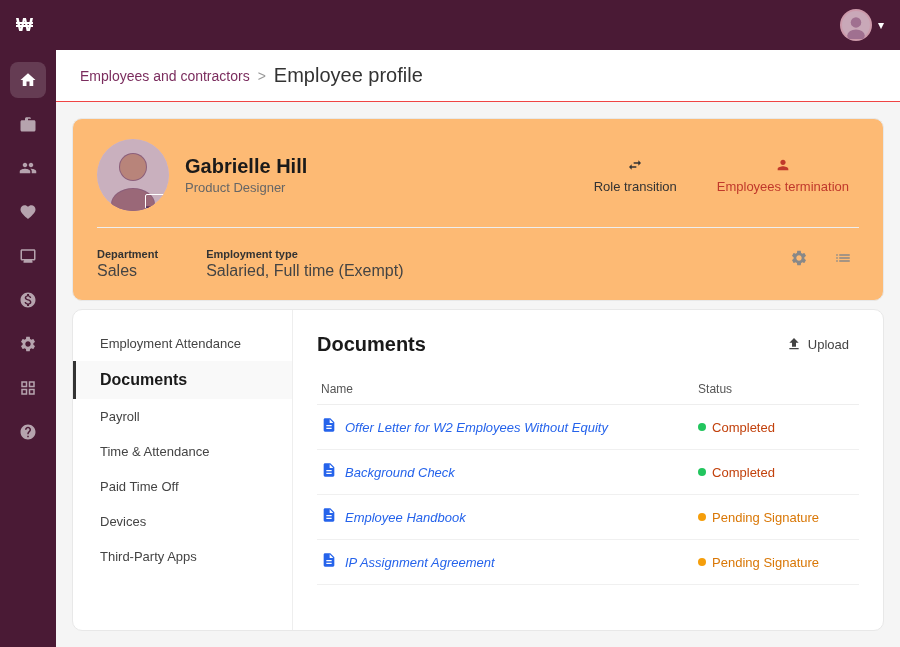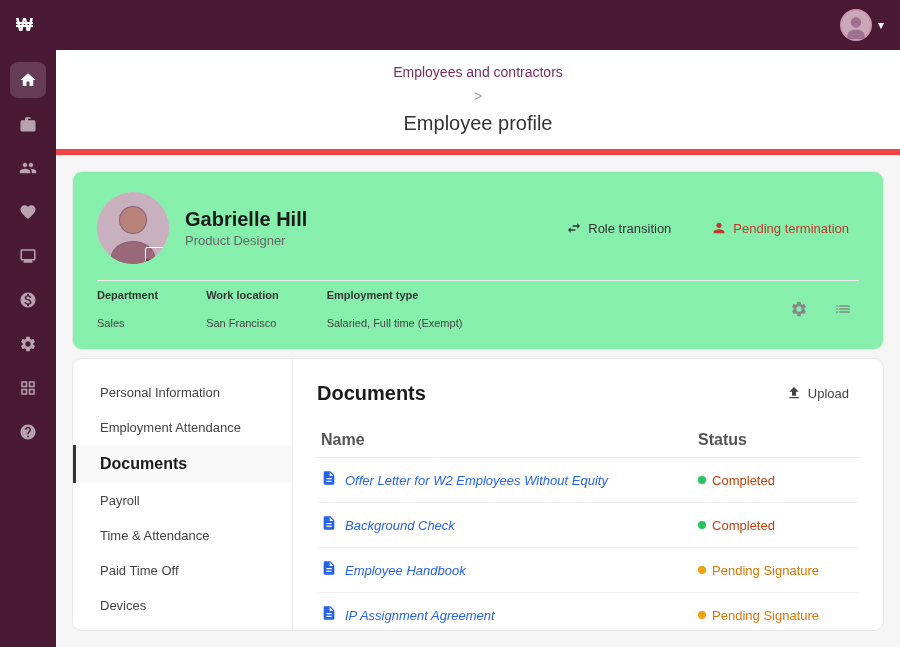--- a/index.html
+++ b/index.html
@@ -86,36 +86,35 @@
       flex-direction: column;
     }
 
     
     .breadcrumb-bar {
       background: white;
       padding: 14px 24px;
       display: flex;
       align-items: center;
       gap: 8px;
-      border-bottom: 6px solid #ef4444;
+      border-bottom: 1px solid #ef4444;
       flex-shrink: 0;
-      flex-direction: column;
     }
     .breadcrumb-link {
       color: #7b2d5e;
       font-size: 14px;
       cursor: pointer;
       text-decoration: none;
     }
     .breadcrumb-sep { color: #999; font-size: 14px; }
     .breadcrumb-current { color: #333; font-size: 20px; }
 
     
     .profile-card {
-      background: #86efac;
+      background: #fdba74;
       margin: 16px 16px 8px 16px;
       border-radius: 10px;
       padding: 20px 24px;
       flex-shrink: 0;
       border: 1px solid #e8e8e8;
     }
     .profile-top {
       display: flex;
       align-items: center;
       justify-content: space-between;
@@ -150,31 +149,32 @@
       display: flex;
       align-items: center;
       gap: 6px;
       font-size: 13px;
       cursor: pointer;
       color: #333;
       border: none;
       background: none;
       padding: 6px 10px;
       border-radius: 6px;
+      flex-direction: column;
     }
     .action-btn.danger { color: #c0392b; }
     .profile-divider { border: none; border-top: 1px solid #eee; margin: 8px 0; }
     .profile-details {
       display: flex;
       gap: 48px;
       align-items: center;
     }
     .detail-group { }
-    .detail-label { font-size: 11px; font-weight: 600; color: #333; text-transform: none; }
-    .detail-value { font-size: 11px; color: #444; margin-top: 16px; }
+    .detail-label { font-size: 11px; font-weight: 600; color: #333; text-transform: none; margin-top: 12px; }
+    .detail-value { font-size: 16px; color: #444; margin-top: 2px; }
     .profile-details-right {
       margin-left: auto;
       display: flex;
       gap: 12px;
       align-items: center;
     }
     .icon-btn {
       width: 32px;
       height: 32px;
       display: flex;
@@ -243,22 +243,22 @@
       color: #444;
       border: none;
       background: none;
       cursor: pointer;
       padding: 6px 10px;
       border-radius: 6px;
     }
     .docs-table { width: 100%; border-collapse: collapse; }
     .docs-table th {
       text-align: left;
-      font-size: 16px;
-      font-weight: 700;
+      font-size: 12px;
+      font-weight: 400;
       color: #555;
       padding: 8px 4px;
       border-bottom: 1px solid #eee;
     }
     .docs-table td {
       padding: 12px 4px;
       border-bottom: 1px solid #f0f0f0;
       font-size: 13px;
       vertical-align: middle;
     }
@@ -393,33 +393,29 @@
           <button class="action-btn">
             <svg width="16" height="16" viewBox="0 0 24 24" fill="currentColor">
                 <path d="M6.99 11L3 15l3.99 4v-3H14v-2H6.99v-3zM21 9l-3.99-4v3H10v2h7.01v3L21 9z"></path>
               </svg>
             <span>Role transition</span>
           </button>
           <button class="action-btn danger">
             <svg width="16" height="16" viewBox="0 0 24 24" fill="currentColor">
                 <path d="M12 12c2.21 0 4-1.79 4-4s-1.79-4-4-4-4 1.79-4 4 1.79 4 4 4zm0 2c-2.67 0-8 1.34-8 4v2h16v-2c0-2.66-5.33-4-8-4z"></path>
               </svg>
-            <span>Pending termination</span>
+            <span>Employees termination</span>
           </button>
         </div>
       </div>
       <hr class="profile-divider">
       <div class="profile-details">
         <div class="detail-group">
           <div class="detail-label">Department</div>
           <div class="detail-value">Sales</div>
-        </div>
-        <div class="detail-group">
-          <div class="detail-label">Work location</div>
-          <div class="detail-value">San Francisco</div>
         </div>
         <div class="detail-group">
           <div class="detail-label">Employment type</div>
           <div class="detail-value">Salaried, Full time (Exempt)</div>
         </div>
         <div class="profile-details-right">
           <button class="icon-btn">
             <svg width="18" height="18" viewBox="0 0 24 24" fill="#888">
                 <path d="M19.14,12.94c0.04-0.3,0.06-0.61,0.06-0.94c0-0.32-0.02-0.64-0.07-0.94l2.03-1.58c0.18-0.14,0.23-0.41,0.12-0.61l-1.92-3.32c-0.12-0.22-0.37-0.29-0.59-0.22l-2.39,0.96c-0.5-0.38-1.03-0.7-1.62-0.94L14.4,2.81c-0.04-0.24-0.24-0.41-0.48-0.41h-3.84c-0.24,0-0.43,0.17-0.47,0.41L9.25,5.35C8.66,5.59,8.12,5.92,7.63,6.29L5.24,5.33c-0.22-0.08-0.47,0-0.59,0.22L2.74,8.87C2.62,9.08,2.66,9.34,2.86,9.48l2.03,1.58C4.84,11.36,4.8,11.69,4.8,12s0.02,0.64,0.07,0.94l-2.03,1.58c-0.18,0.14-0.23,0.41-0.12,0.61l1.92,3.32c0.12,0.22,0.37,0.29,0.59,0.22l2.39-0.96c0.5,0.38,1.03,0.7,1.62,0.94l0.36,2.54c0.05,0.24,0.24,0.41,0.48,0.41h3.84c0.24,0,0.44-0.17,0.47-0.41l0.36-2.54c0.59-0.24,1.13-0.56,1.62-0.94l2.39,0.96c0.22,0.08,0.47,0,0.59-0.22l1.92-3.32c0.12-0.22,0.07-0.47-0.12-0.61L19.14,12.94z M12,15.6c-1.98,0-3.6-1.62-3.6-3.6s1.62-3.6,3.6-3.6s3.6,1.62,3.6,3.6S13.98,15.6,12,15.6z"></path>
               </svg>
@@ -429,21 +425,20 @@
                 <path d="M3 13h2v-2H3v2zm0 4h2v-2H3v2zm0-8h2V7H3v2zm4 4h14v-2H7v2zm0 4h14v-2H7v2zM7 7v2h14V7H7z"></path>
               </svg>
           </button>
         </div>
       </div>
     </div>
 
     <div class="lower-section">
 
       <div class="left-nav">
-        <div class="nav-item">Personal Information</div>
         <div class="nav-item">Employment Attendance</div>
         <div class="nav-item active">Documents</div>
         <div class="nav-item">Payroll</div>
         <div class="nav-item">Time &amp; Attendance</div>
         <div class="nav-item">Paid Time Off</div>
         <div class="nav-item">Devices</div>
         <div class="nav-item">Third-Party Apps</div>
       </div>
 
       <div class="documents-panel">

